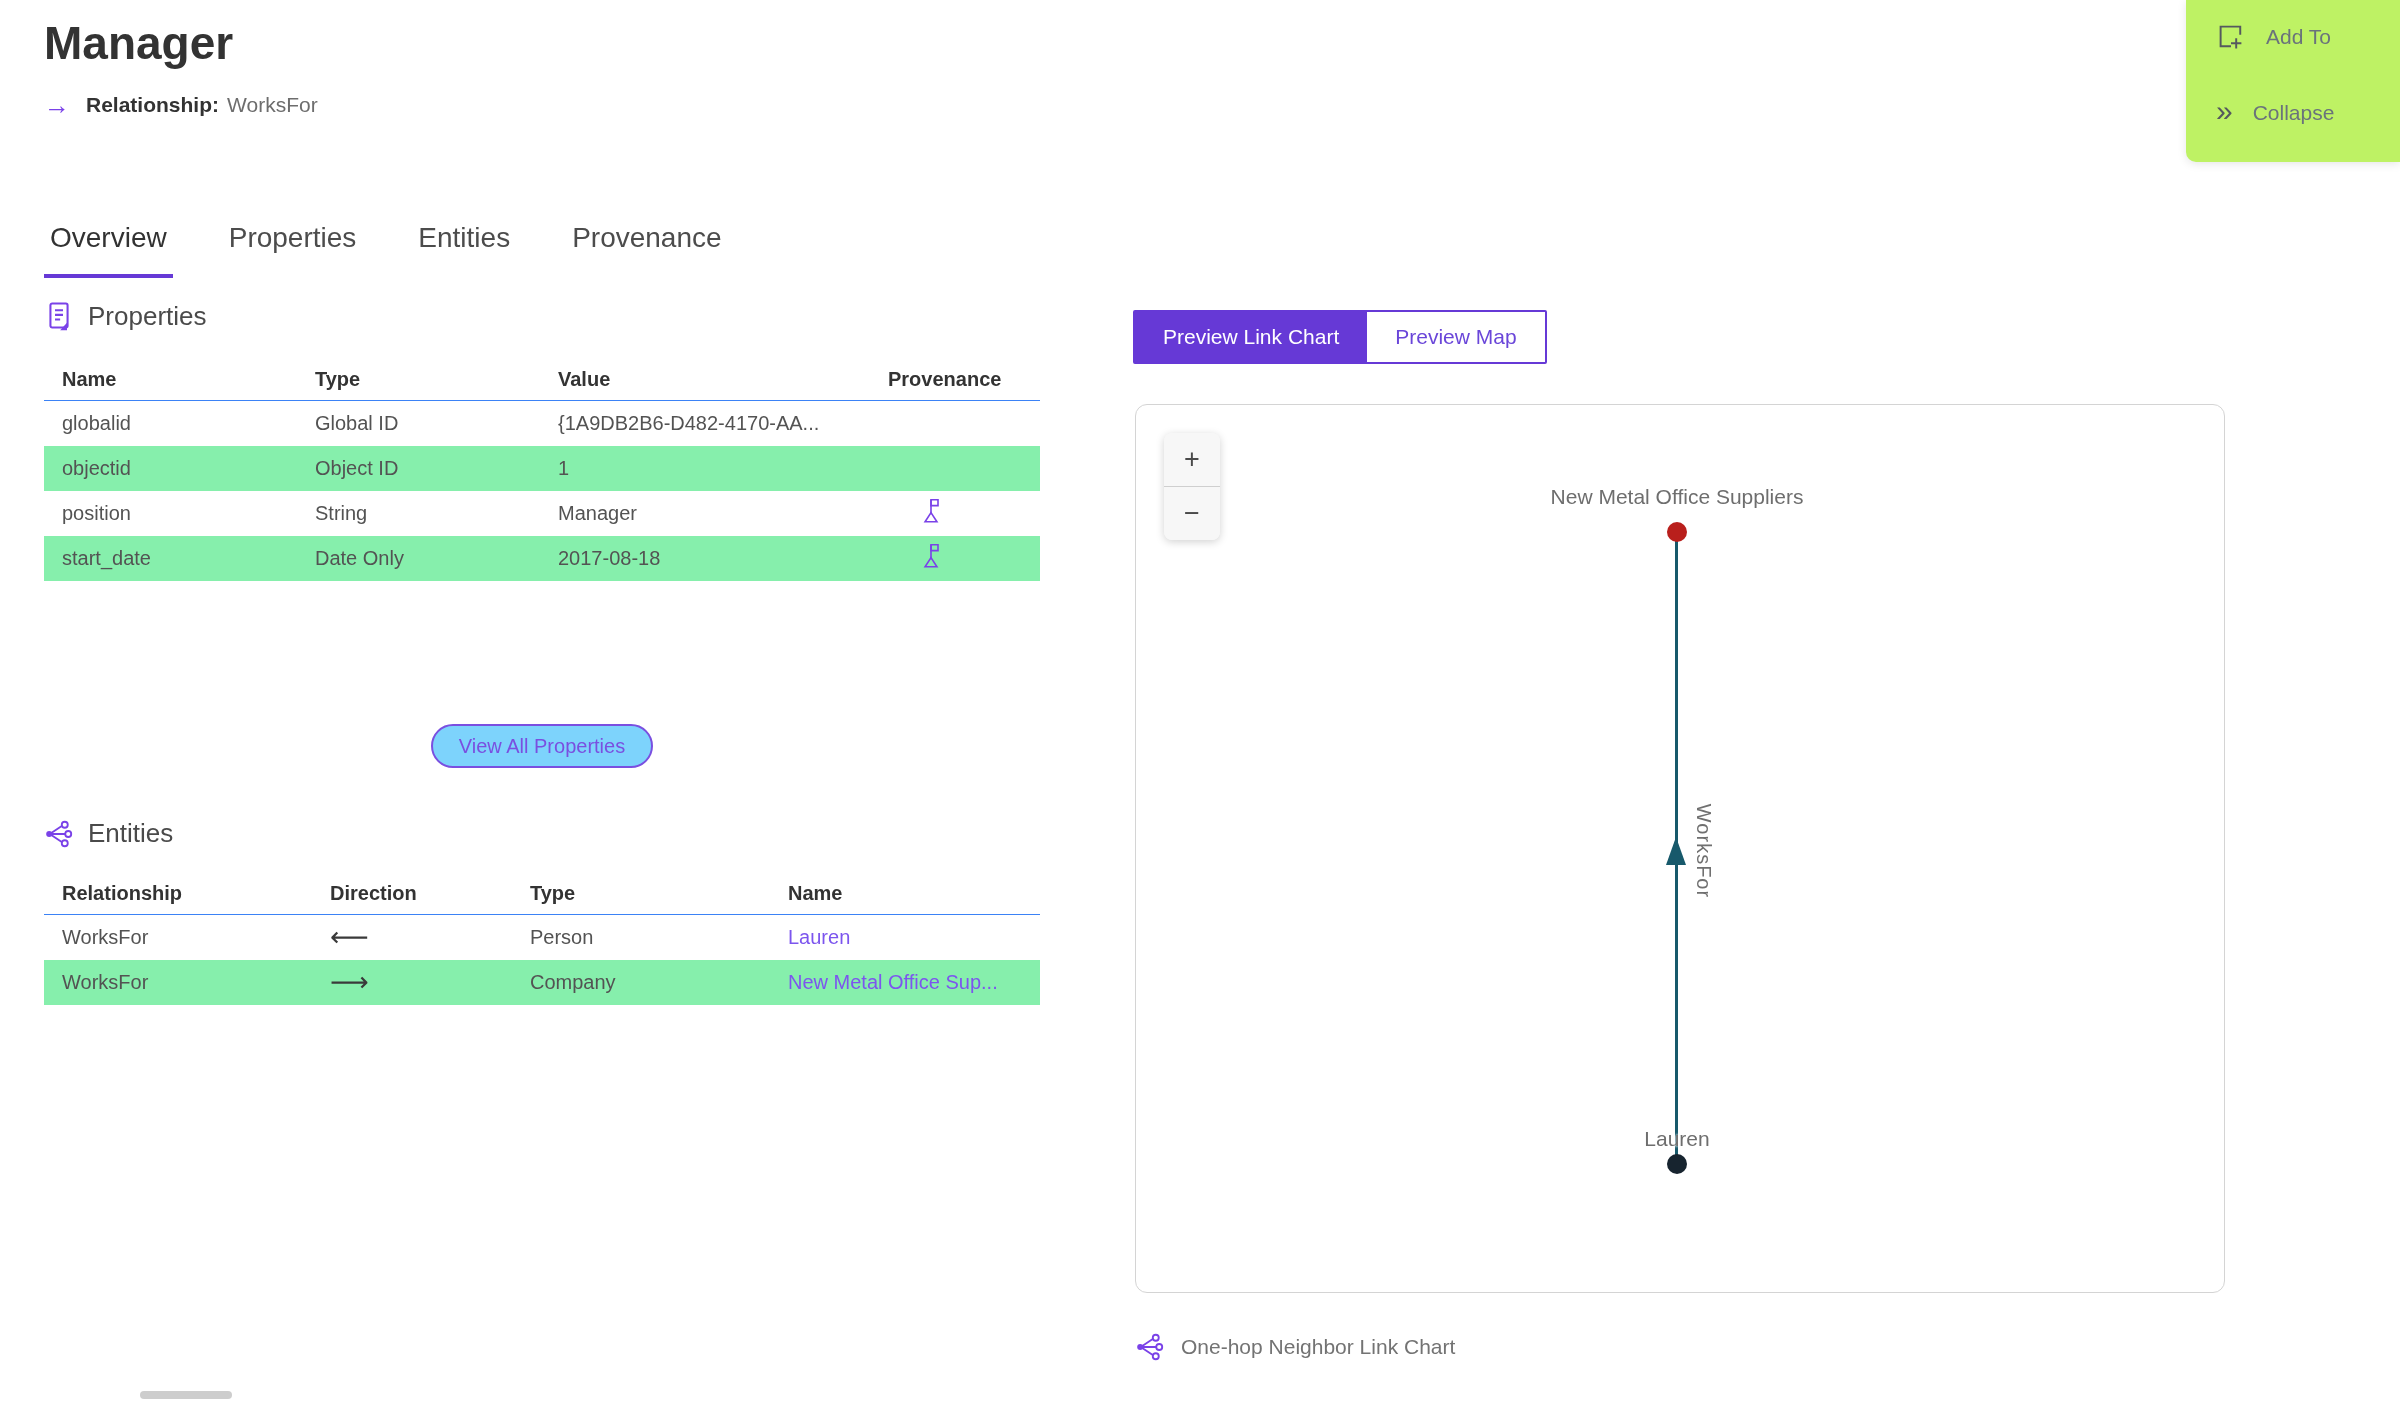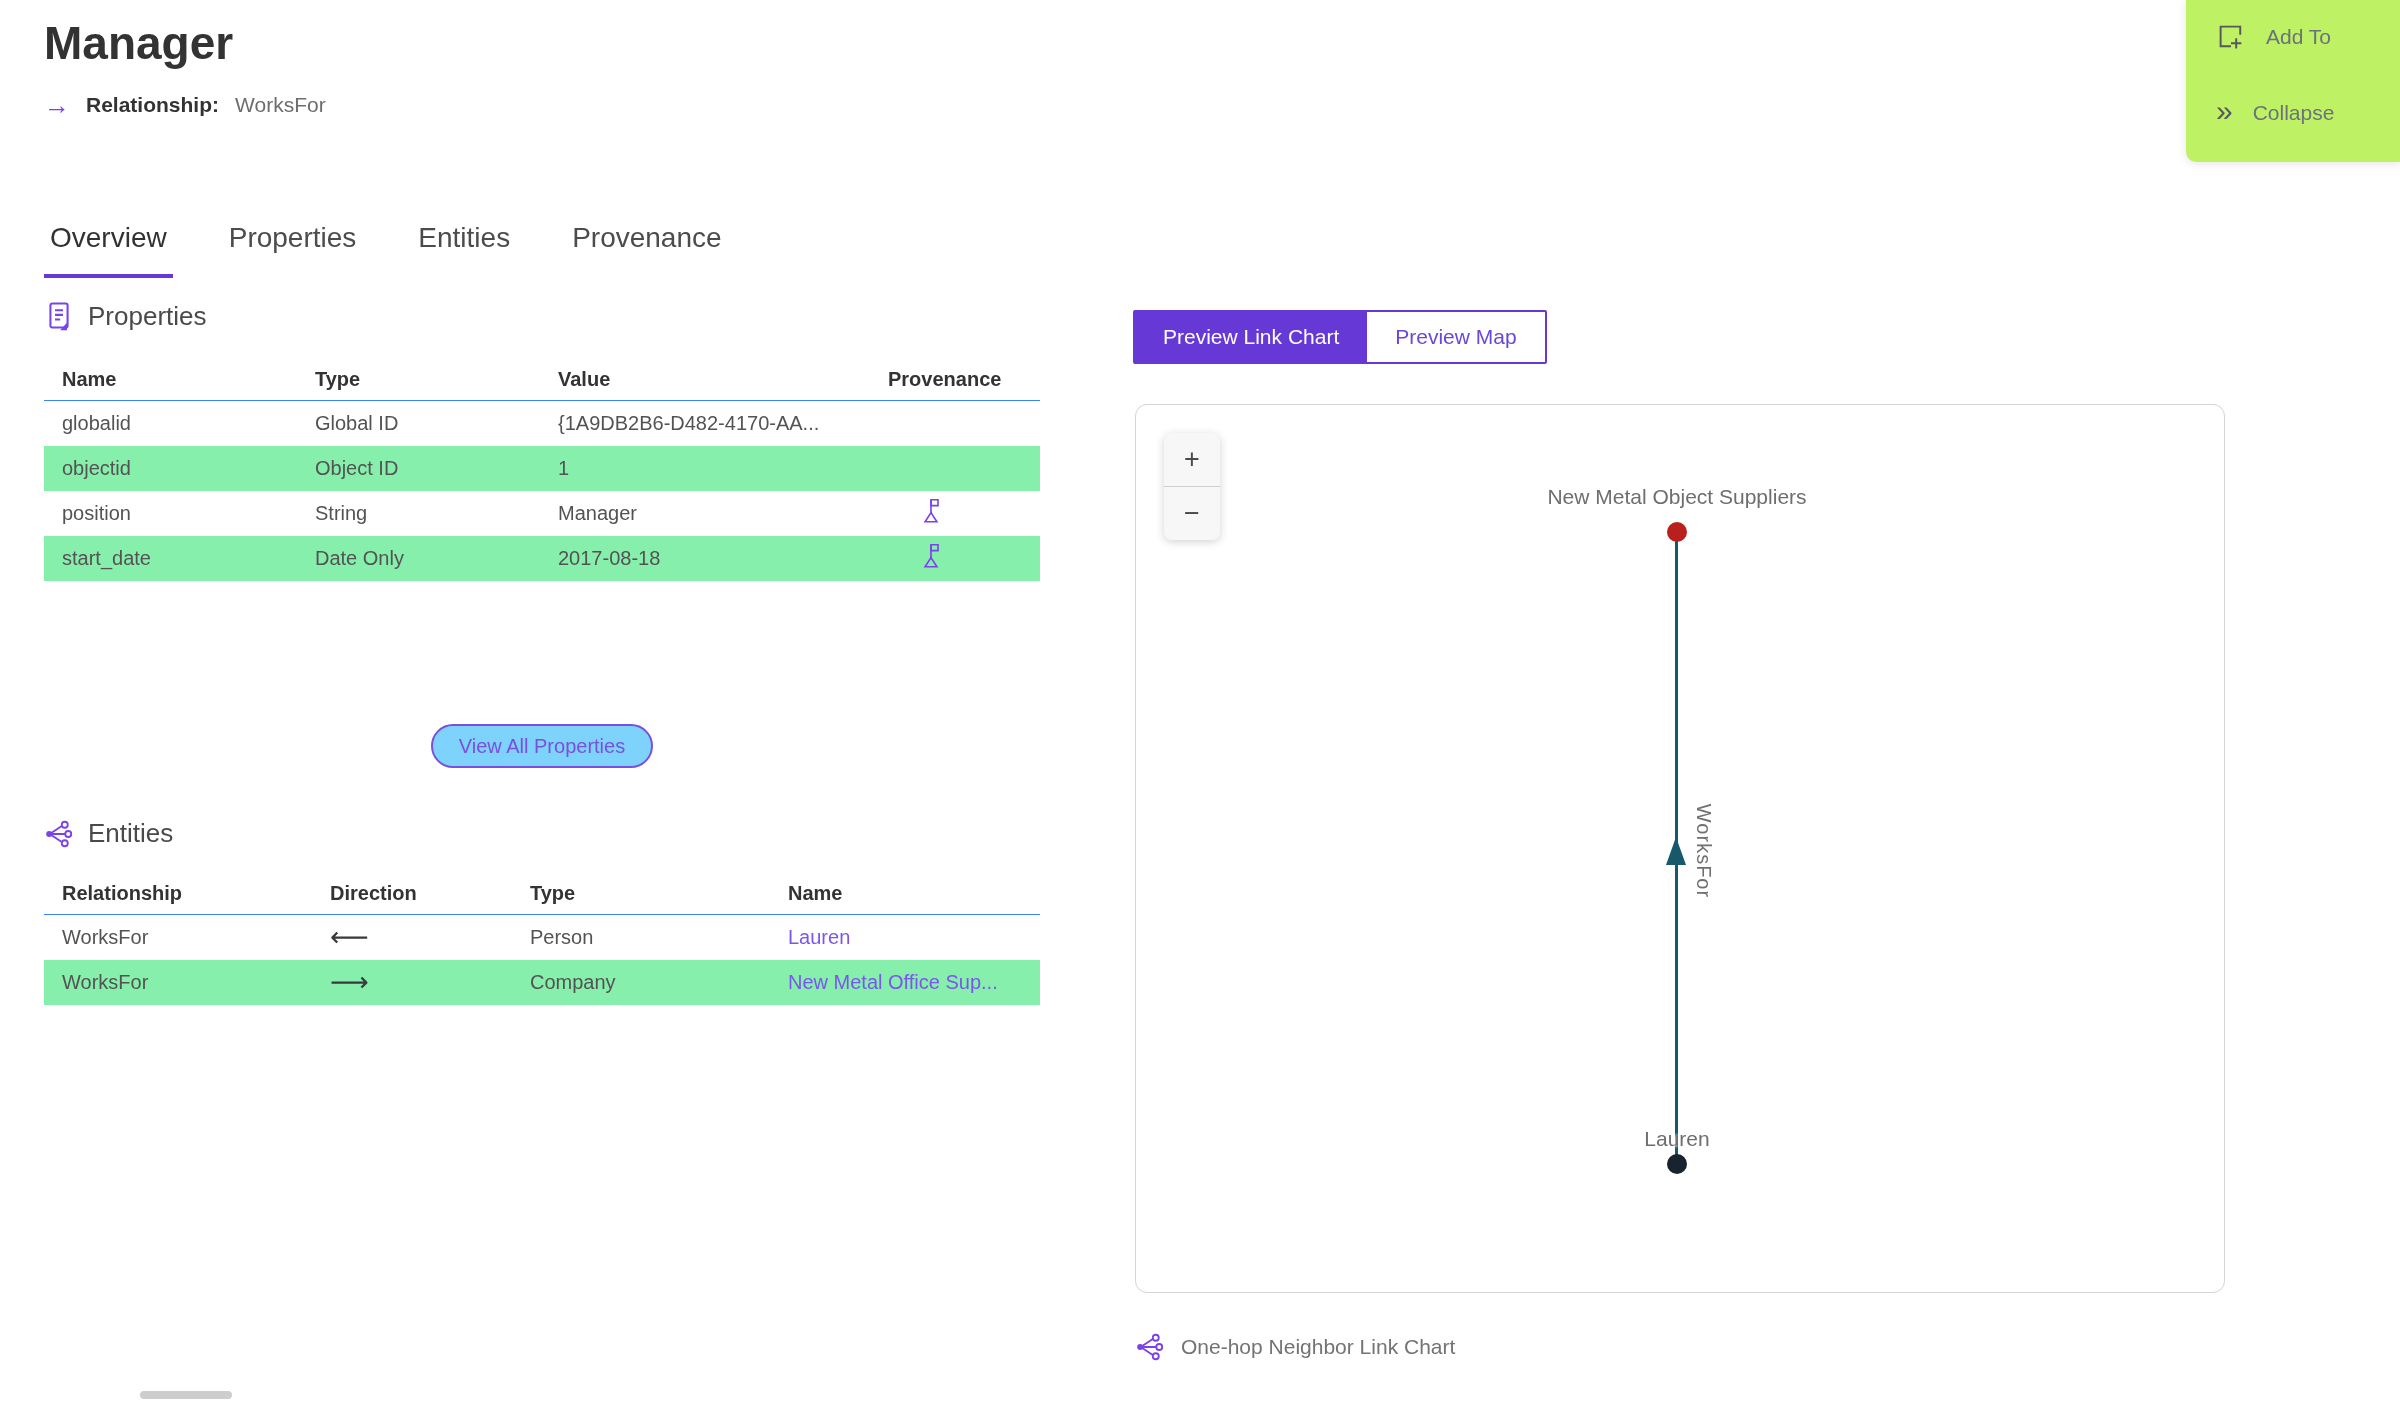--- a/index.html
+++ b/index.html
@@ -3,21 +3,21 @@
 <meta charset="utf-8">
 <style>
   html,body{margin:0;padding:0;background:#fff;}
   .page{position:relative;width:2400px;height:1401px;background:#fff;overflow:hidden;
         font-family:"Liberation Sans",sans-serif;color:#4c4c4c;}
 
   
   .page-title{position:absolute;left:44px;top:16px;font-size:46px;font-weight:bold;color:#333;margin:0;}
   .rel-line{position:absolute;left:44px;top:92px;display:flex;align-items:center;font-size:21px;}
   .rel-arrow{color:#7a42e8;font-size:26px;margin-right:16px;line-height:1;}
-  .rel-label{font-weight:bold;color:#333;margin-right:16px;}
+  .rel-label{font-weight:bold;color:#333;margin-right:8px;}
   .rel-value{color:#6d6d6d;}
 
   
   .action-panel{position:absolute;right:0;top:0;width:214px;height:162px;background:#bef264;
                 border-bottom-left-radius:10px;box-shadow:0 2px 10px rgba(0,0,0,.10);}
   .action-item{position:absolute;left:30px;display:flex;align-items:center;gap:20px;cursor:pointer;
                color:#6a737b;font-size:21px;}
   .action-item.add{top:22px;}
   .action-item.col{top:100px;}
   .chevrons{font-size:30px;color:#55595e;line-height:1;margin-top:-4px;}
@@ -232,21 +232,21 @@
   <div class="chart-box">
     <div class="zoom-ctl">
       <div class="zoom-btn">+</div>
       <div class="zoom-btn minus">−</div>
     </div>
 
     <div class="edge-line"></div>
     <div class="edge-arrow"></div>
     <div class="edge-label">WorksFor</div>
 
-    <div class="node-label label-top">New Metal Object Suppliers</div>
+    <div class="node-label label-top">New Metal Office Suppliers</div>
     <div class="node-dot dot-top"></div>
 
     <div class="node-label label-bottom">Lauren</div>
     <div class="node-dot dot-bottom"></div>
   </div>
 
   <div class="chart-caption">
     <span class="icon">
       <svg width="30" height="30" viewBox="0 0 26 26" fill="none" stroke="#7a42e8" stroke-width="1.6">
         <path d="M5 13 17 5M5 13h14M5 13l12 8"></path>

